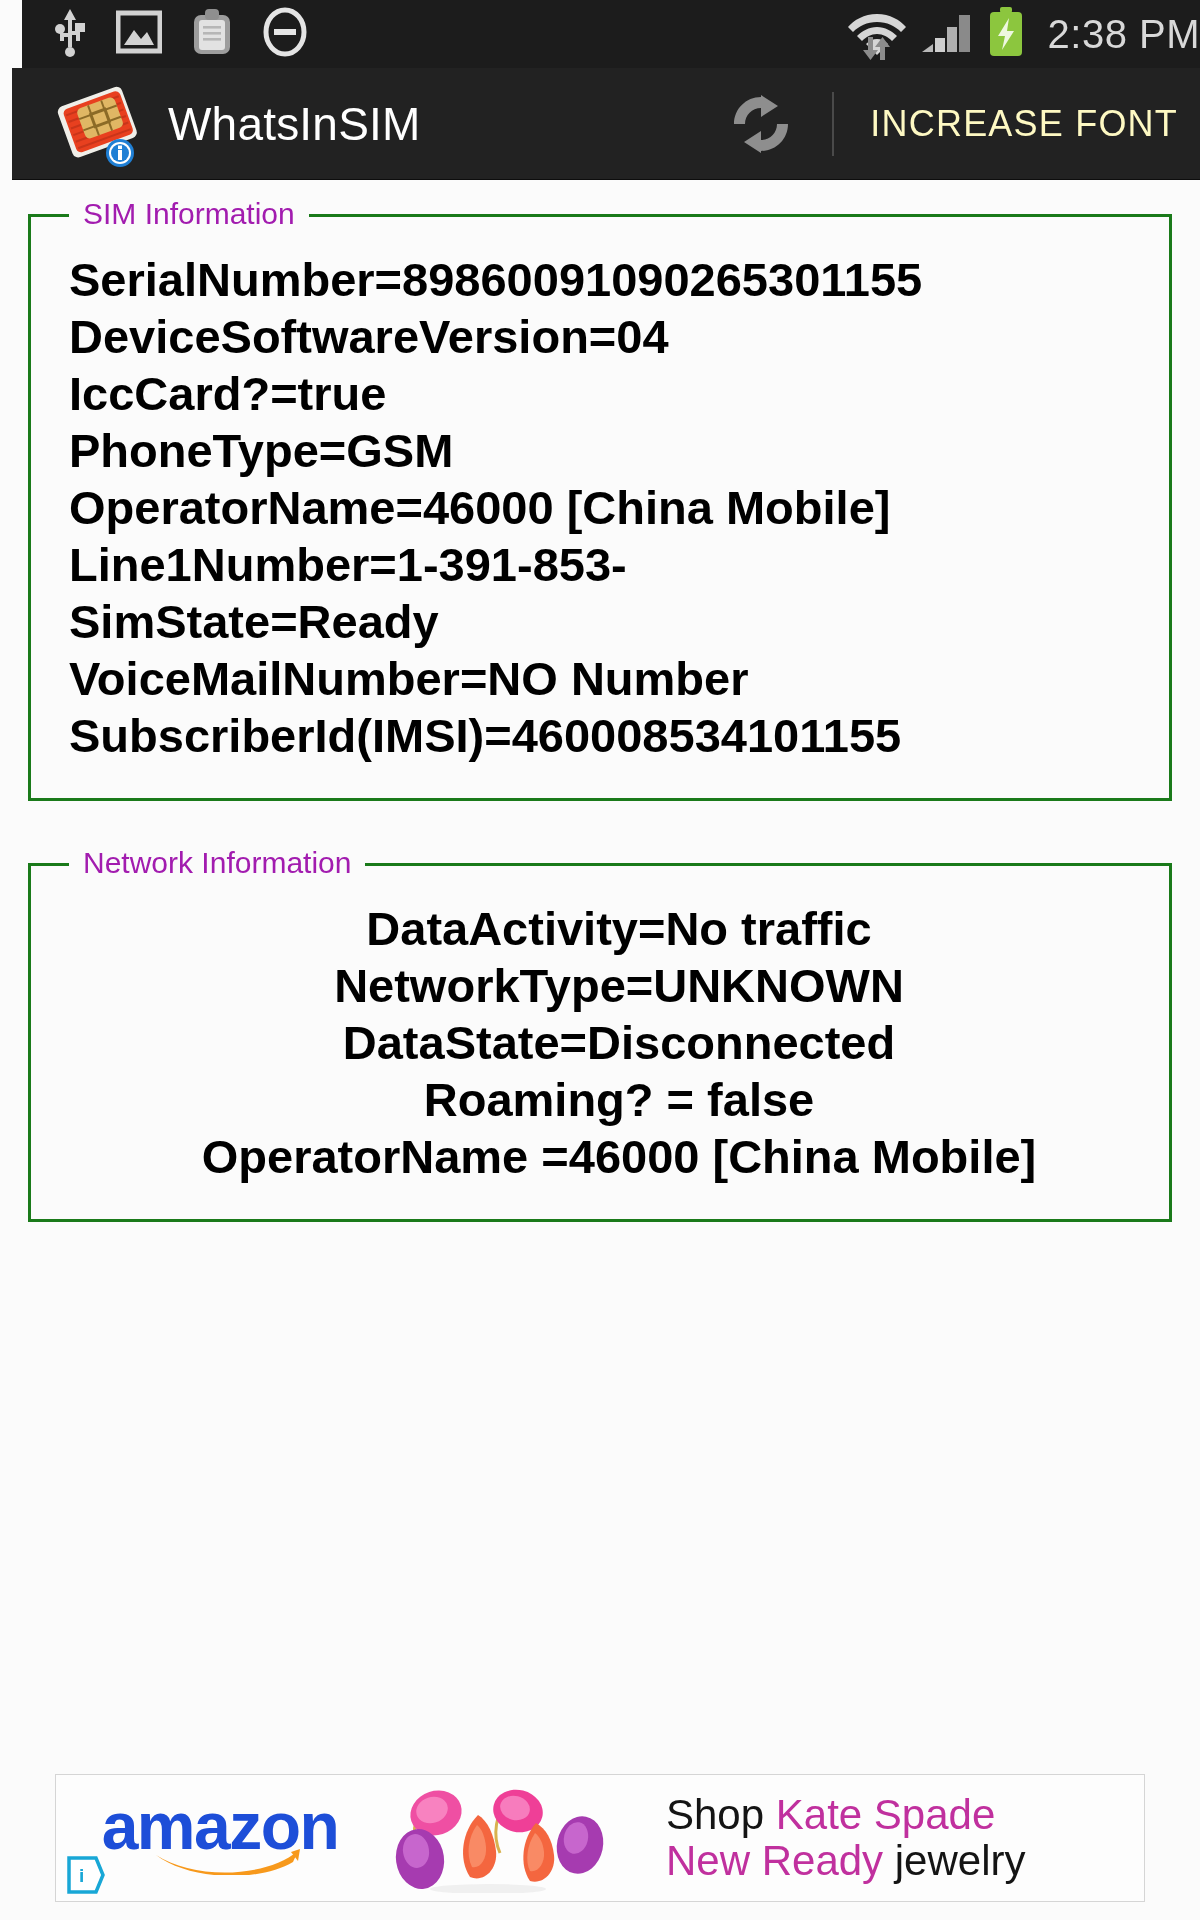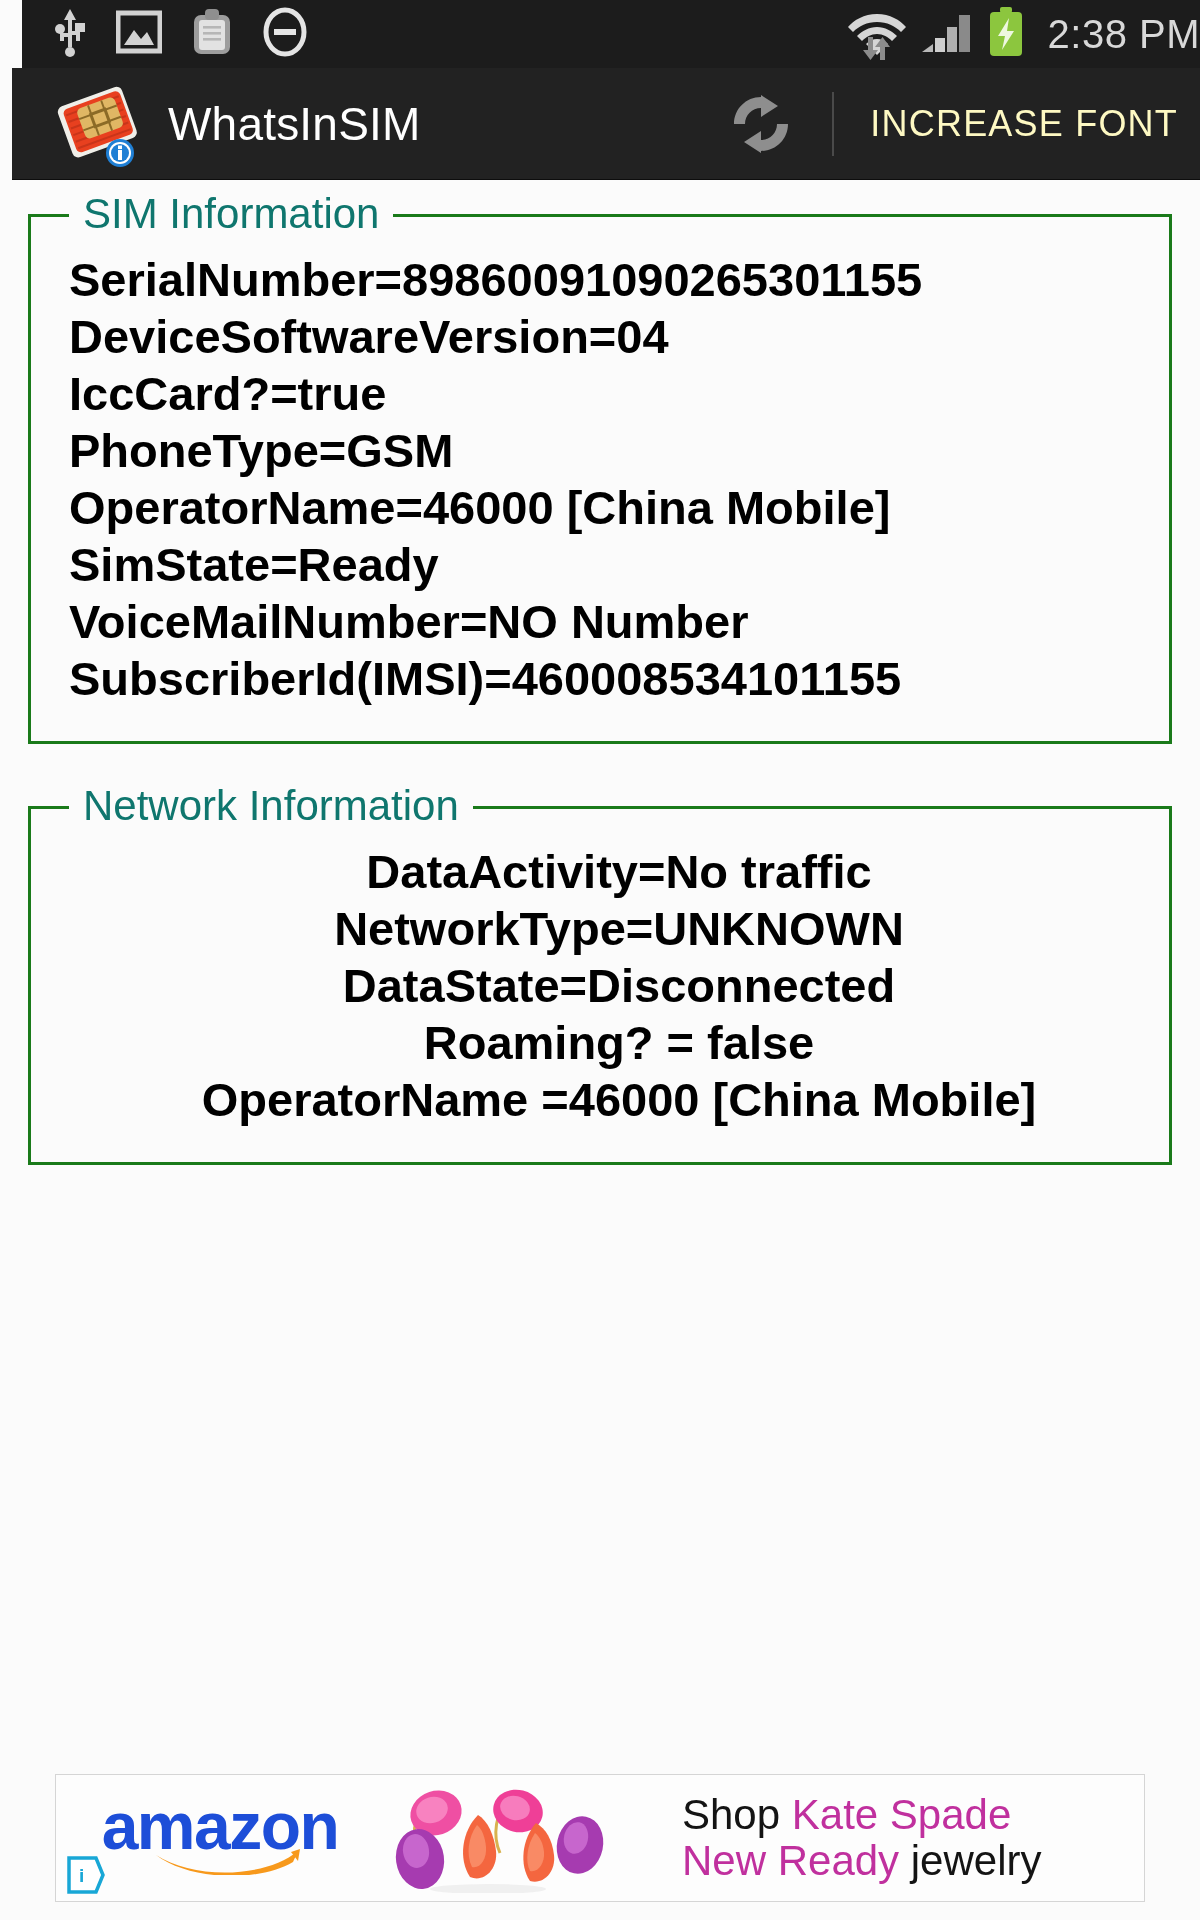--- a/index.html
+++ b/index.html
@@ -59,21 +59,21 @@
   .fieldset {
     position:relative;
     border:3px solid #1a7a1a;
     margin:34px 28px 0 28px;
     padding:34px 0 34px 0;
   }
   .fieldset.net { margin-top:62px;text-align:center; }
   .legend {
     position:absolute; top:-32px; left:38px;
     background:#fbfbfb; padding:0 14px;
-    font-size:42px; color:#0f766e; font-weight:400;
+    font-size:30px; color:#a21caf; font-weight:400;
     line-height:58px; white-space:nowrap;
   }
   .info-lines { padding:0 0 0 38px; }
   .info-line {
     font-size:47px; line-height:57px; color:#000000;
     white-space:nowrap; font-weight:700;
   }
 
   
   .ad-wrap {
@@ -89,21 +89,21 @@
   .ad-amazon {
     position:relative; margin-left:44px; width:240px; flex:none;
     display:flex; flex-direction:column; align-items:center;
   }
   .ad-amazon-text {
     font-size:66px; font-weight:700; color:#1d4ed8;
     letter-spacing:-1.5px; line-height:50px;
   }
   .ad-smile { width:150px; height:26px; margin-top:-2px; margin-left:14px; }
   .ad-jewels { width:280px; height:110px; flex:none; margin-left:18px; }
-  .ad-copy { margin-left:44px; line-height:1.0; }
+  .ad-copy { margin-left:28px; line-height:1.0; }
   .ad-line { white-space:nowrap; }
   .ad-l1 { font-size:42px; }
   .ad-l2 { font-size:42px; margin-top:4px; }
   .ad-black { color:#141414; }
   .ad-pink { color:#c0309e; }
   .ad-adchoice {
     position:absolute; left:10px; bottom:6px;
     width:40px; height:40px;
   }
 </style>
@@ -247,20 +247,21 @@
   <div class="content">
 
     <div class="fieldset">
       <div class="legend">SIM Information</div>
       <div class="info-lines">
         <div class="info-line">SerialNumber=89860091090265301155</div>
         <div class="info-line">DeviceSoftwareVersion=04</div>
         <div class="info-line">IccCard?=true</div>
         <div class="info-line">PhoneType=GSM</div>
         <div class="info-line">OperatorName=46000 [China Mobile]</div>
+        <div class="info-line">Line1Number=1-391-853-</div>
         <div class="info-line">SimState=Ready</div>
         <div class="info-line">VoiceMailNumber=NO Number</div>
         <div class="info-line">SubscriberId(IMSI)=460008534101155</div>
       </div>
     </div>
 
     <div class="fieldset net">
       <div class="legend">Network Information</div>
       <div class="info-lines">
         <div class="info-line">DataActivity=No traffic</div>

